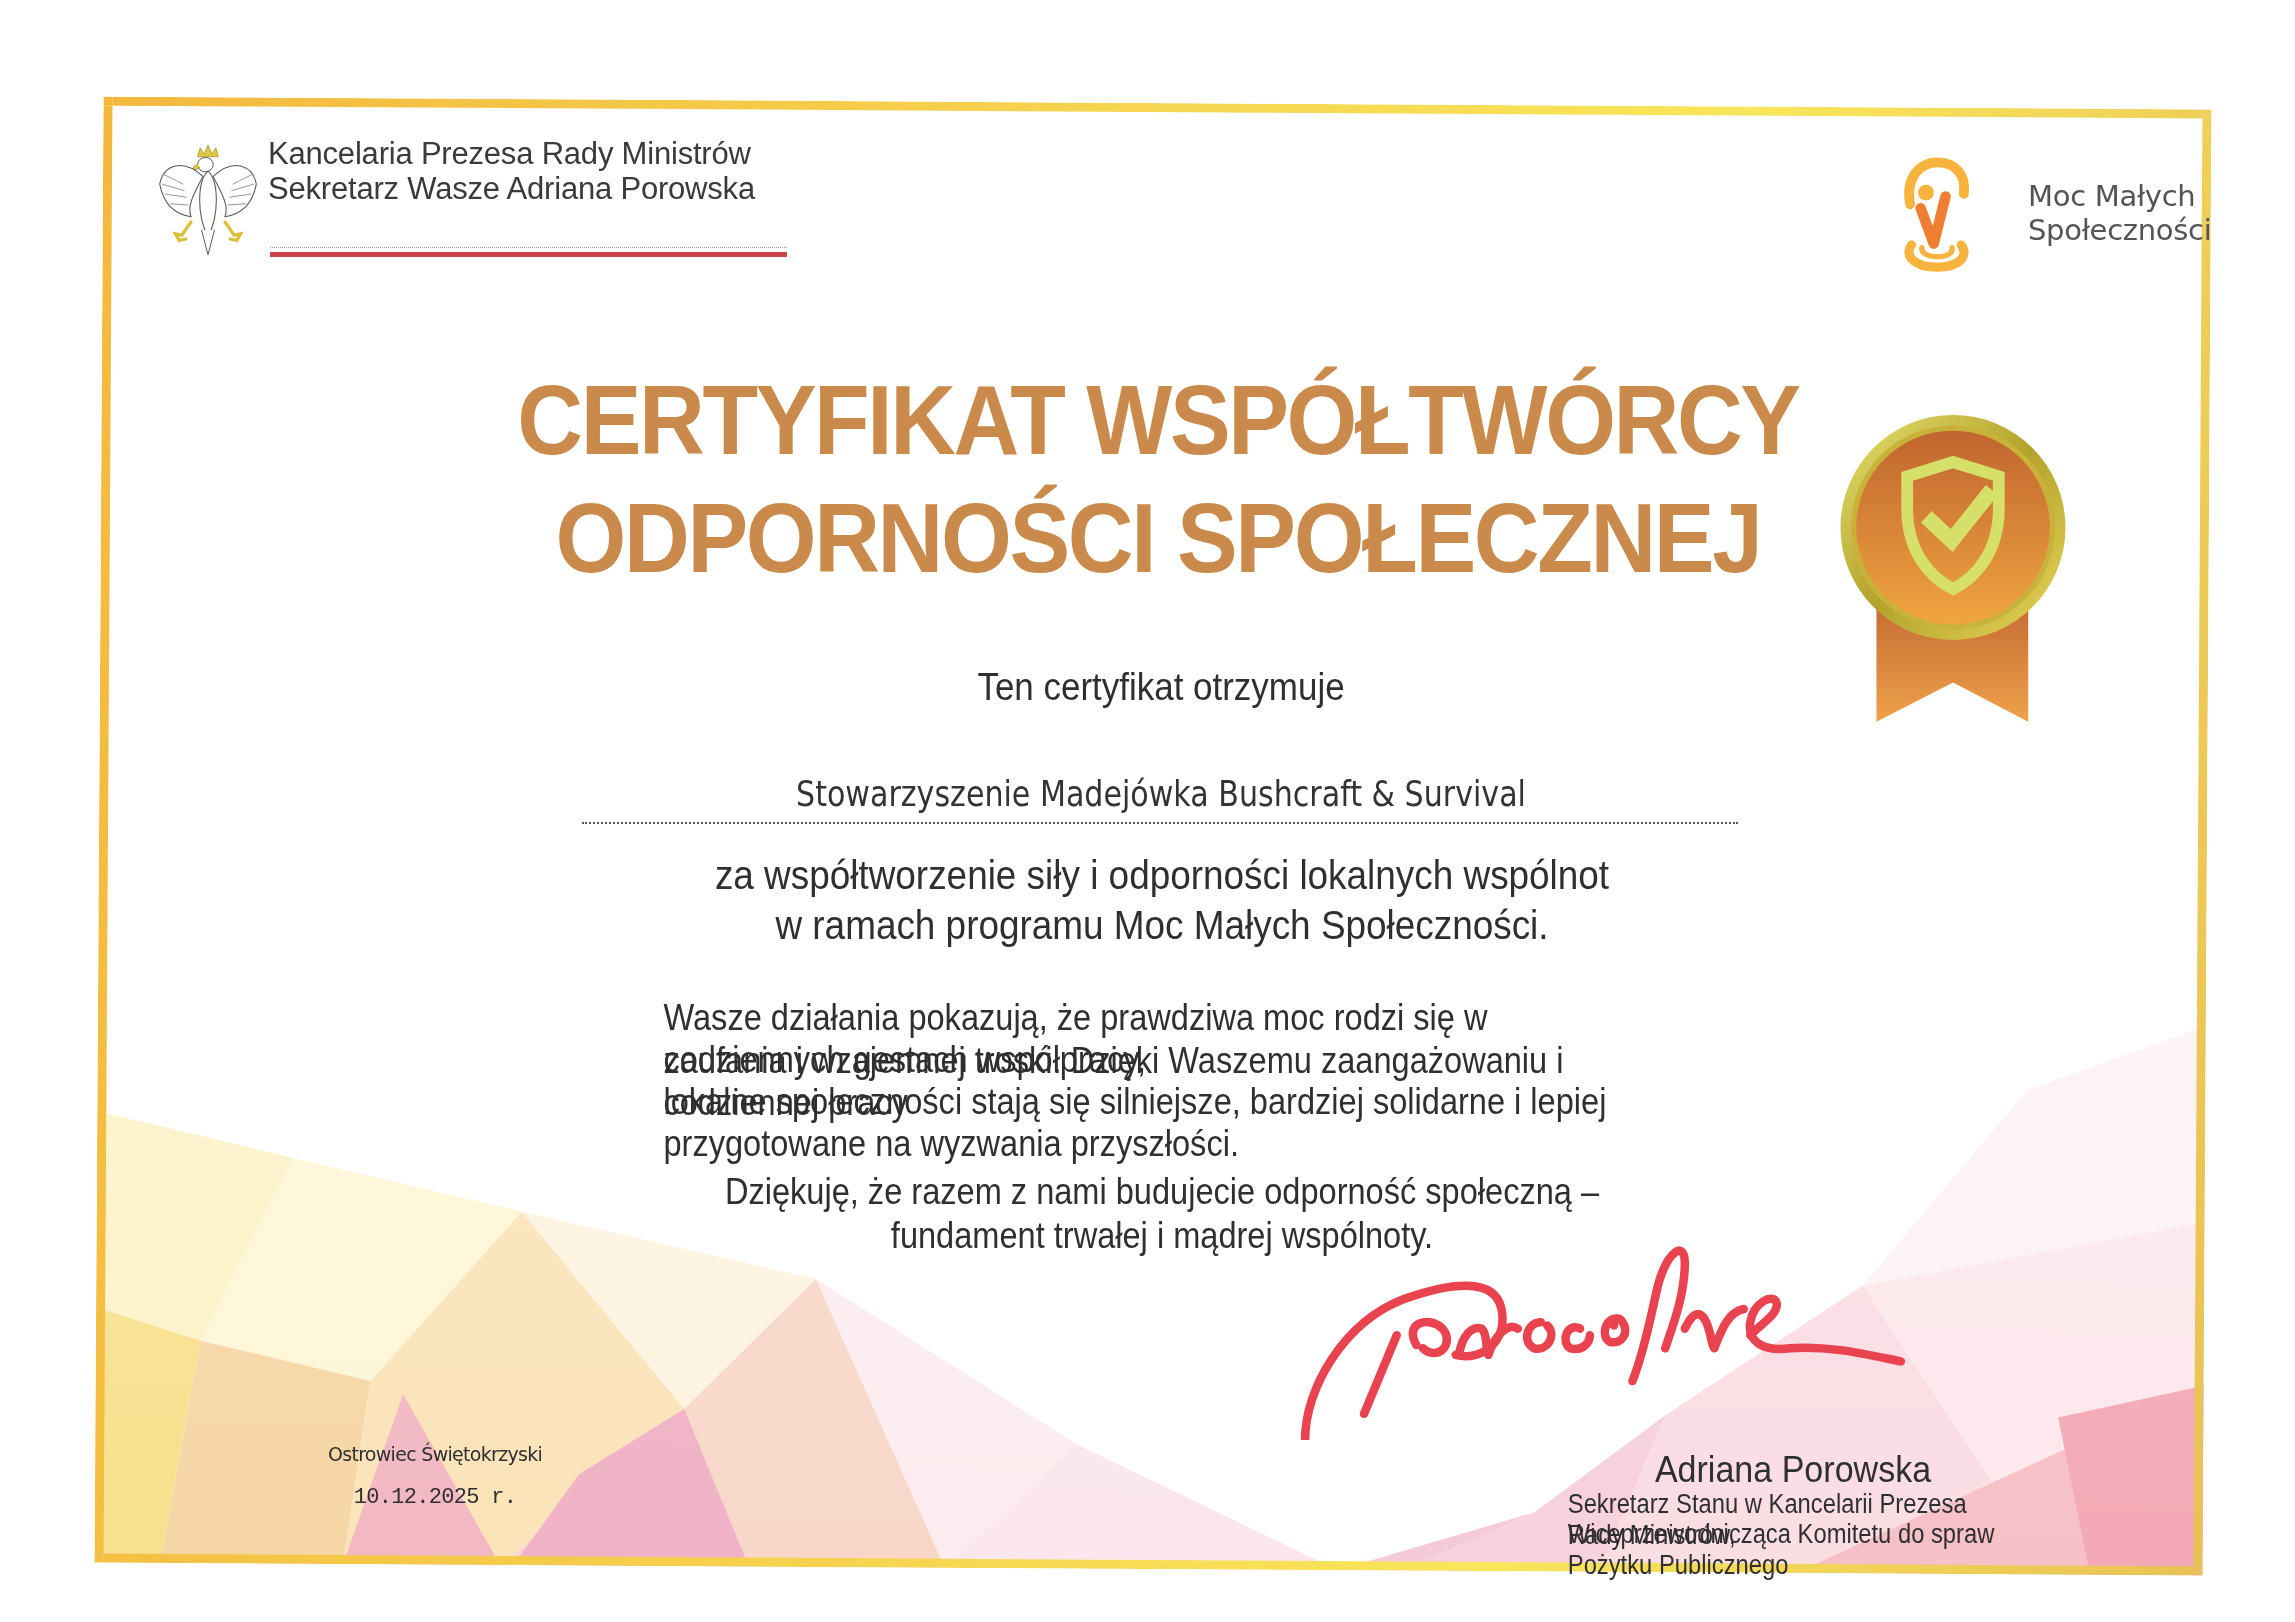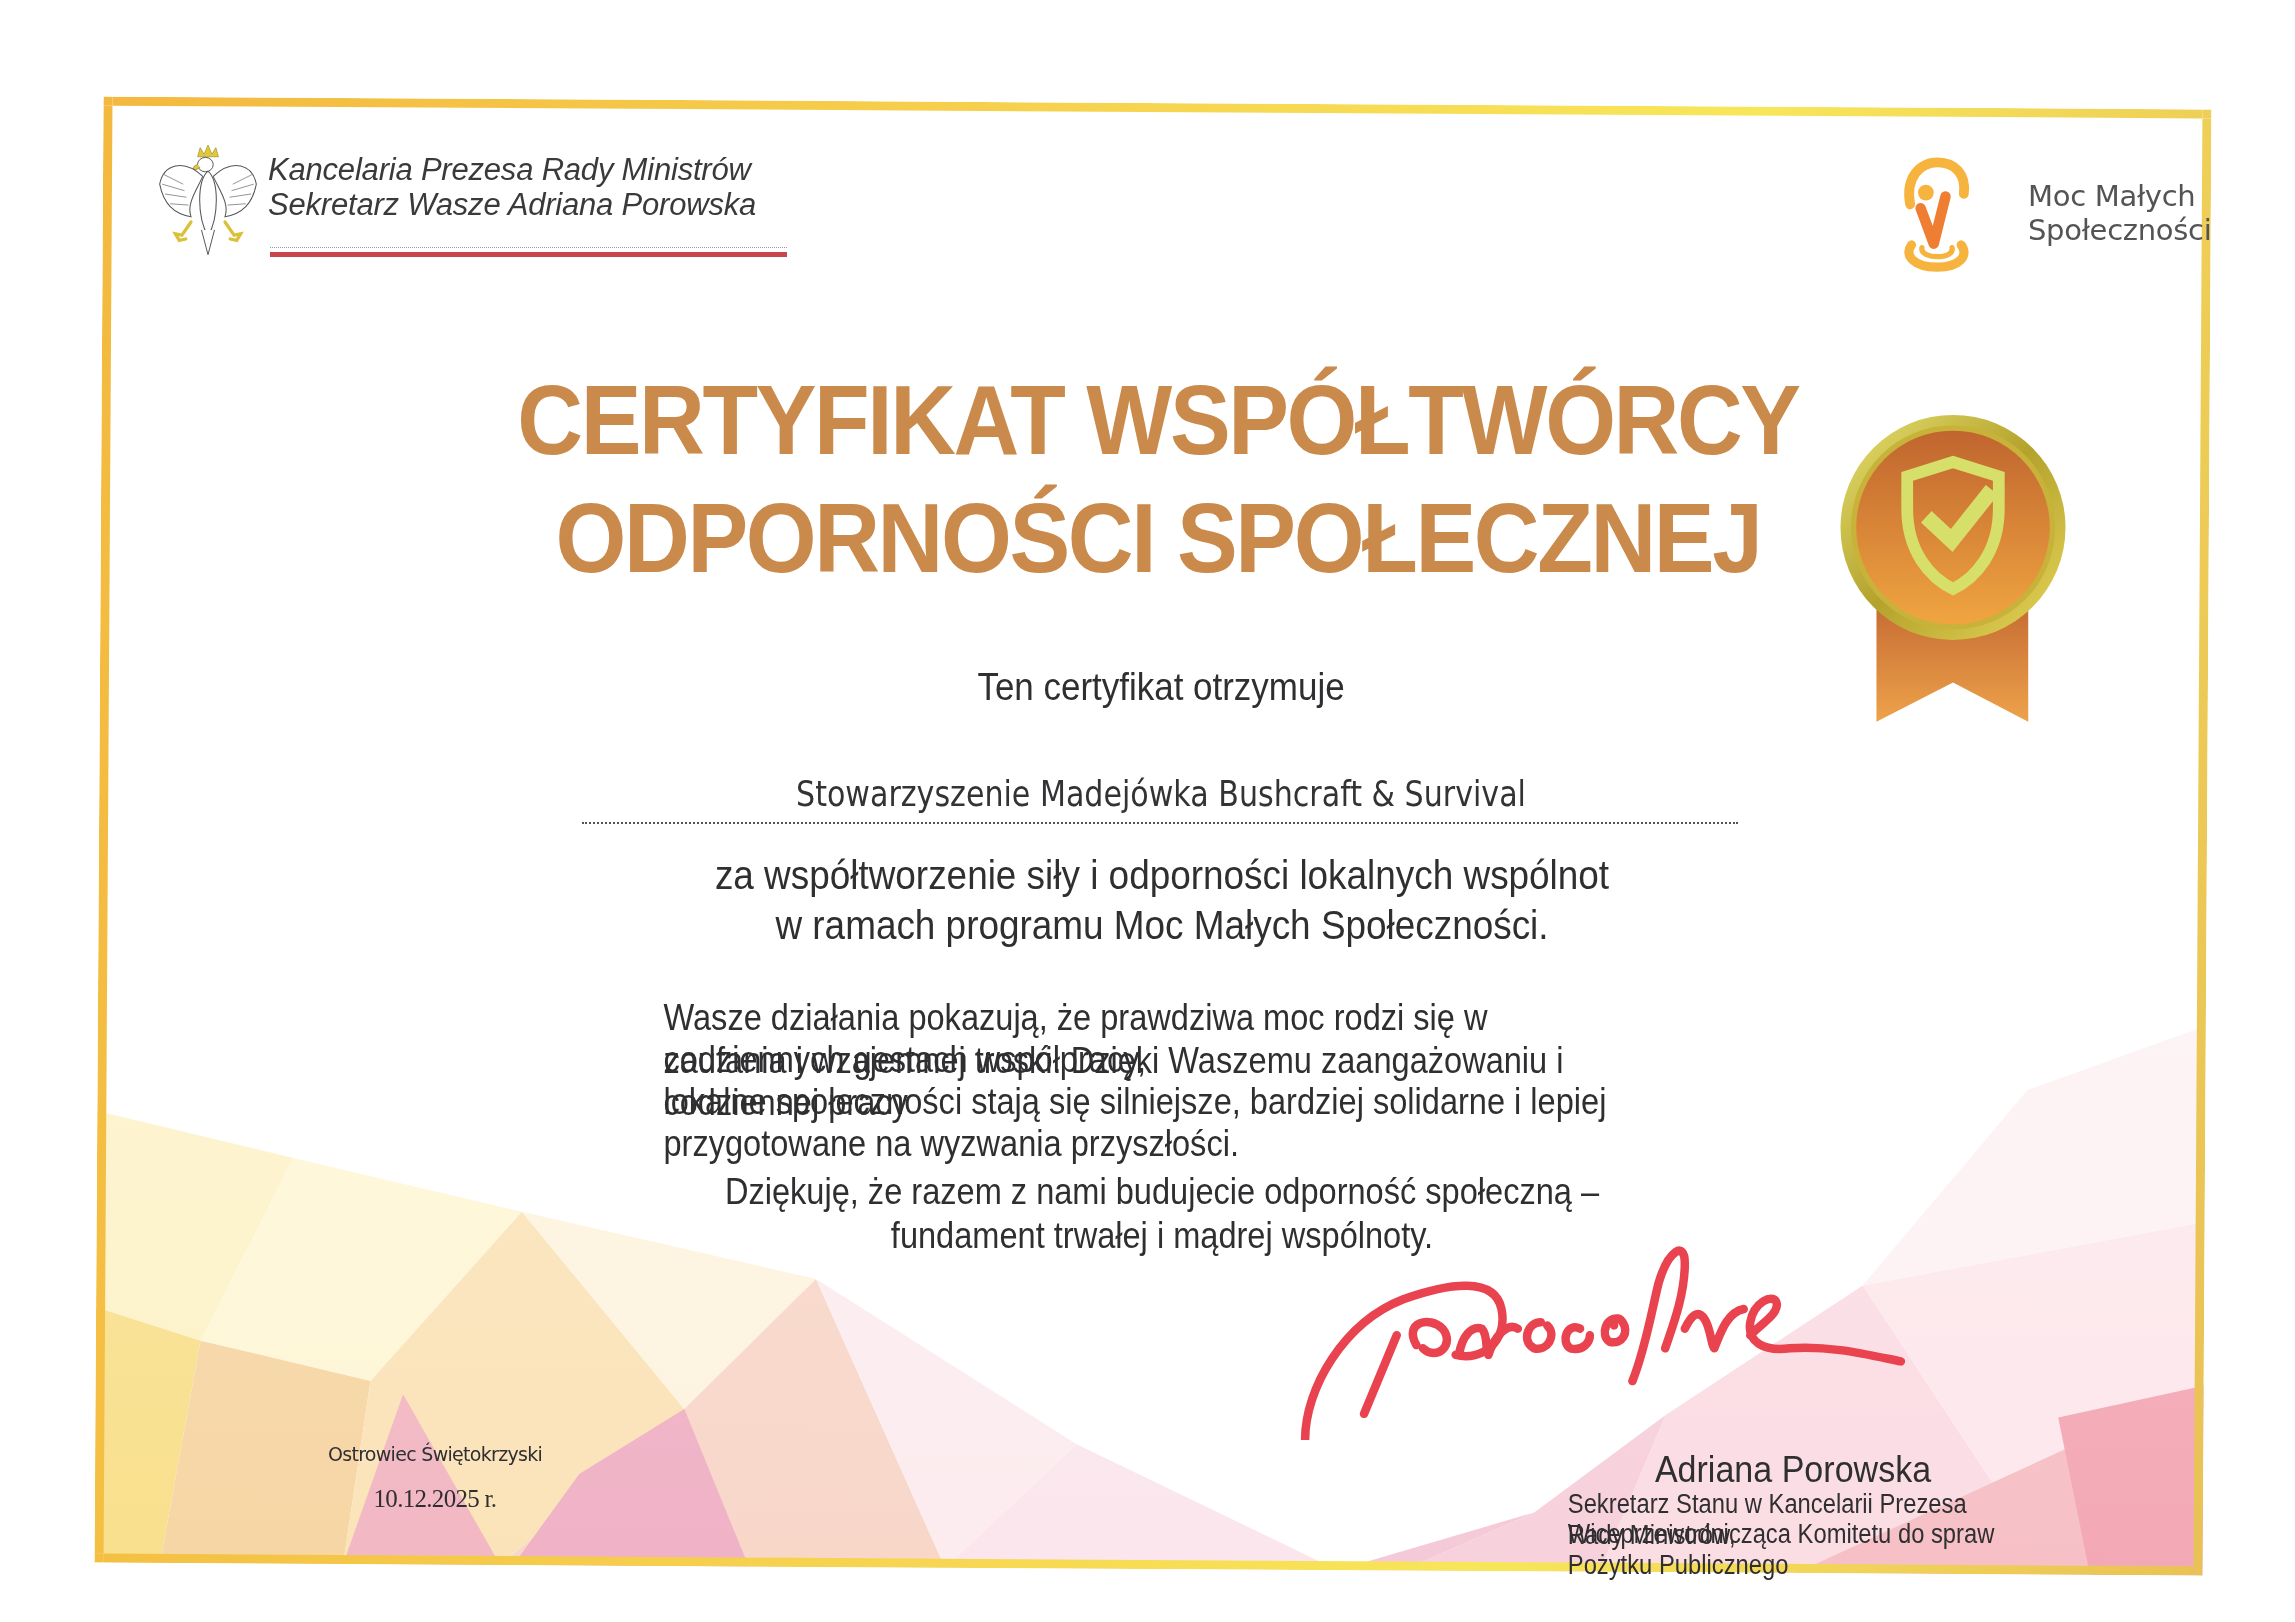--- a/index.html
+++ b/index.html
@@ -20,21 +20,21 @@
   #frame-border {
     position: absolute; inset: 0; box-sizing: border-box;
     border: 9.8px solid transparent;
     border-image: linear-gradient(100deg, #f3b93f 0%, #f6d24e 40%, #f8e65a 70%, #e9c255 100%) 1;
     z-index: 5;
   }
   #bg-poly { position: absolute; left: 0; top: 0; width: 100%; height: 100%; z-index: 0; }
 
   
   #gov-logo { left: 157px; top: 145px; width: 102px; height: 111px; z-index: 10; }
-  #gov-text { left: 268px; top: 152px; z-index: 10; font-family: "Liberation Sans", sans-serif; font-style: italic; }
+  #gov-text { left: 268px; top: 136px; z-index: 10; font-family: "Liberation Sans", sans-serif; }
   .gov-line { font-size: 31px; line-height: 35px; color: #3a3a3c; letter-spacing: -0.2px; }
   #gov-rule-dots { left: 270px; top: 247px; width: 517px; height: 0; border-top: 1.3px dotted #9a9a9a; z-index: 10; }
   #gov-rule-red { left: 270px; top: 252px; width: 517px; height: 4.6px; background: #c8464b; z-index: 10; }
 
   #mms-logo { left: 1901px; top: 157px; width: 72px; height: 115px; z-index: 10; }
   #mms-text { left: 1989px; top: 179px; z-index: 10; }
   .mms-line { font-size: 29px; line-height: 34px; color: #545456; font-family: "DejaVu Sans", sans-serif; letter-spacing: -0.3px; margin-left: 39px; }
 
   
   .title {
@@ -59,21 +59,21 @@
   .para2 { left: 1162px; font-size: 37px; transform: translateX(-50%) scaleX(0.88); }
   #p-1 { top: 997px; }
   #p-2 { top: 1040px; }
   #p-3 { top: 1081px; }
   #thanks-1 { top: 1171px; }
   #thanks-2 { top: 1215px; }
 
   #signature { left: 1292px; top: 1237px; width: 838px; height: 203px; z-index: 11; }
 
   #place { left: 435px; top: 1443px; font-size: 19px; transform: translateX(-50%); font-family: "DejaVu Sans", sans-serif; letter-spacing: -0.7px; }
-  #date { left: 435px; top: 1485px; font-size: 25px; transform: translateX(-50%); font-family: Liberation Serif, serif; letter-spacing: -0.7px; }
+  #date { left: 435px; top: 1485px; font-size: 22px; transform: translateX(-50%); font-family: Liberation Mono, monospace; letter-spacing: -0.7px; }
 
   #signer-name { left: 1793px; top: 1449px; font-size: 37px; transform: translateX(-50%) scaleX(0.92); }
   #signer-title-1 { left: 1790px; top: 1489px; font-size: 27px; transform: translateX(-50%) scaleX(0.88); }
   #signer-title-2 { left: 1790px; top: 1519px; font-size: 27px; transform: translateX(-50%) scaleX(0.88); }
 </style>
 </head>
 <body>
 
 <div id="frame">
   <svg id="bg-poly" viewBox="0 0 3222 2240" preserveAspectRatio="none">

